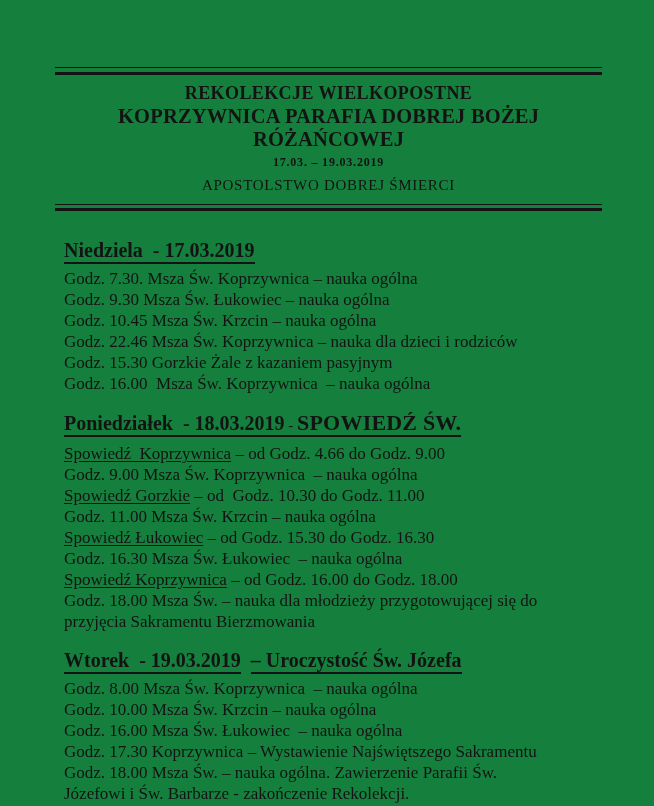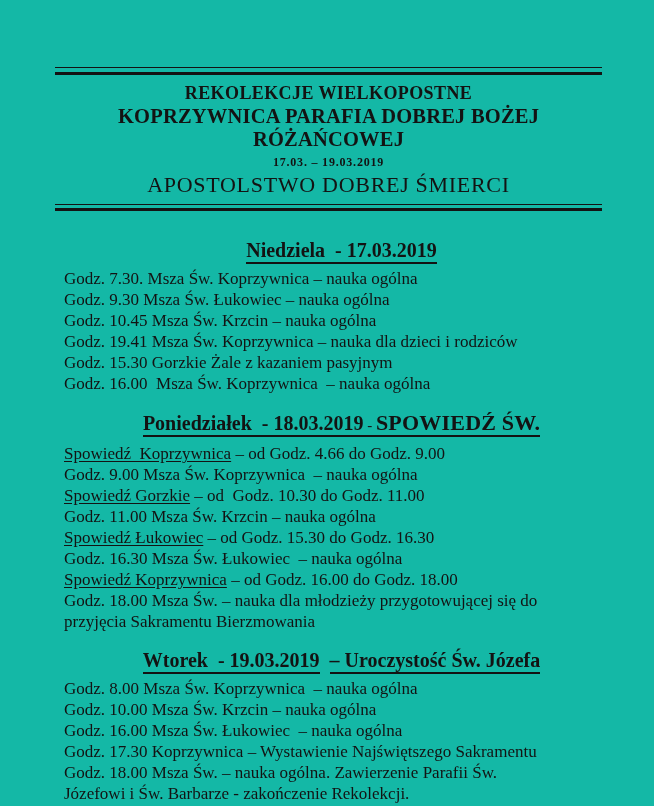--- a/index.html
+++ b/index.html
@@ -1,20 +1,20 @@
 <!DOCTYPE html>
 <html lang="pl"><head>
 <meta charset="utf-8">
 <style>
   html, body { margin: 0; padding: 0; background: #ffffff; }
   .page {
     position: relative;
     width: 654px;
     height: 806px;
-    background: #14b8a6;
+    background: #15803d;
     color: #131313;
     font-family: "Liberation Serif", "DejaVu Serif", serif;
     overflow: hidden;
     box-sizing: border-box;
   }
 
   
   .header-box {
     margin: 67px 52px 0 55px;
     width: 547px;
@@ -24,34 +24,33 @@
   .rule .thick { height: 3px; }
   .rule.bottom .thin { margin-bottom: 3px; }
 
   .header-text {
     text-align: center;
     padding: 7px 0 8px 0;
   }
   .h1 { font-size: 18px;   font-weight: bold; line-height: 23px; letter-spacing: 0.4px; }
   .h2 { font-size: 20.5px; font-weight: bold; line-height: 23px; letter-spacing: 0.2px; }
   .h3 { font-size: 12px; font-weight: bold; line-height: 23px; letter-spacing: 0.8px; }
-  .h4 { font-size: 22px; font-weight: normal; line-height: 22px; letter-spacing: 0.7px; }
+  .h4 { font-size: 15px; font-weight: normal; line-height: 22px; letter-spacing: 0.7px; }
 
   
   .content {
     margin: 26px 35px 0 64px;
   }
   .section { margin-bottom: 15px; }
   .sec-heading {
     font-size: 20px;
     font-weight: bold;
     line-height: 27px;
     margin-bottom: 4px;
     white-space: pre-wrap;
-    text-align: center;
   }
   .hu { border-bottom: 2px solid #131313; padding-bottom: 1px; }
   .hsep { font-size: 15px; font-weight: normal; }
   .hsub { font-size: 22px; letter-spacing: 0.2px; }
   .hgap { white-space: pre; }
 
   .line {
     font-size: 17px;
     line-height: 21px;
     white-space: pre-wrap;
@@ -80,21 +79,21 @@
       </div>
   </div>
 
   <div class="content">
 
     <div class="section">
       <div class="sec-heading"><span class="hu">Niedziela  - 17.03.2019</span></div>
       <div class="line"><span>Godz. 7.30. Msza Św. Koprzywnica – nauka ogólna</span></div>
       <div class="line"><span>Godz. 9.30 Msza Św. Łukowiec – nauka ogólna</span></div>
       <div class="line"><span>Godz. 10.45 Msza Św. Krzcin – nauka ogólna</span></div>
-      <div class="line"><span>Godz. 19.41 Msza Św. Koprzywnica – nauka dla dzieci i rodziców</span></div>
+      <div class="line"><span>Godz. 22.46 Msza Św. Koprzywnica – nauka dla dzieci i rodziców</span></div>
       <div class="line"><span>Godz. 15.30 Gorzkie Żale z kazaniem pasyjnym</span></div>
       <div class="line"><span>Godz. 16.00  Msza Św. Koprzywnica  – nauka ogólna</span></div>
     </div>
 
     <div class="section">
       <div class="sec-heading"><span class="hu"><span>Poniedziałek  - 18.03.2019</span><span class="hsep"> - </span><span class="hsub">SPOWIEDŹ ŚW.</span></span></div>
       <div class="line"><span class="u">Spowiedź  Koprzywnica</span><span> – od Godz. 4.66 do Godz. 9.00</span></div>
       <div class="line"><span>Godz. 9.00 Msza Św. Koprzywnica  – nauka ogólna</span></div>
       <div class="line"><span class="u">Spowiedź Gorzkie</span><span> – od  Godz. 10.30 do Godz. 11.00</span></div>
       <div class="line"><span>Godz. 11.00 Msza Św. Krzcin – nauka ogólna</span></div>

